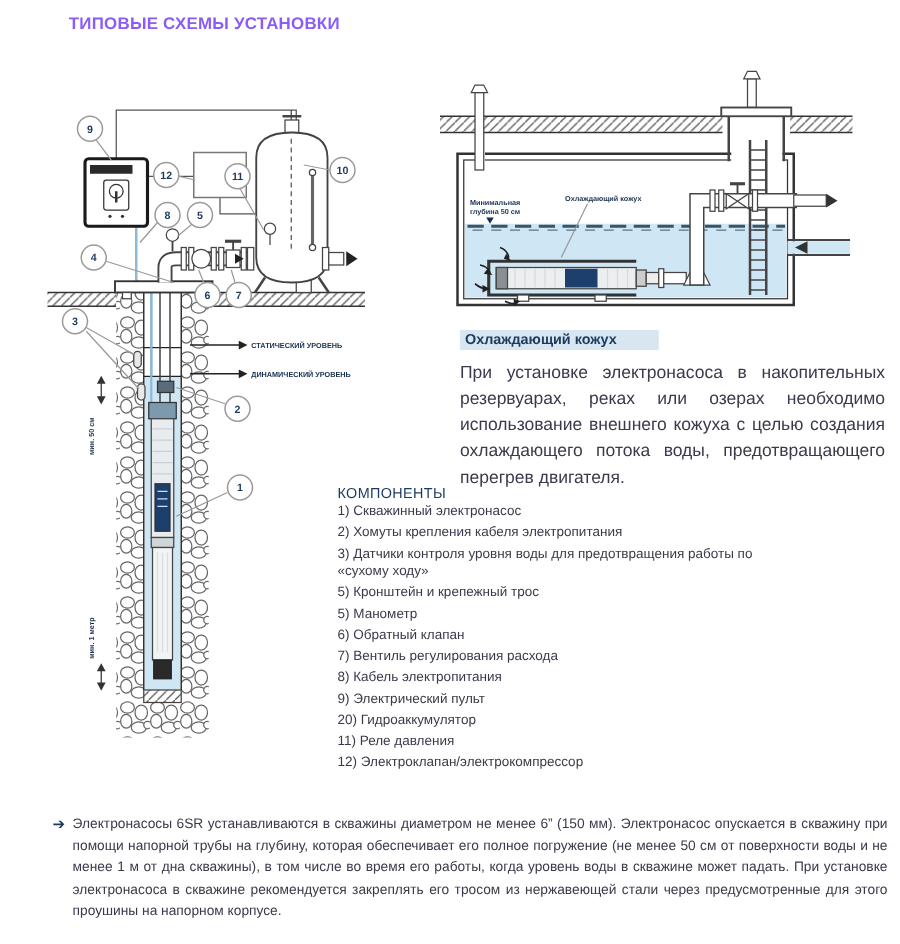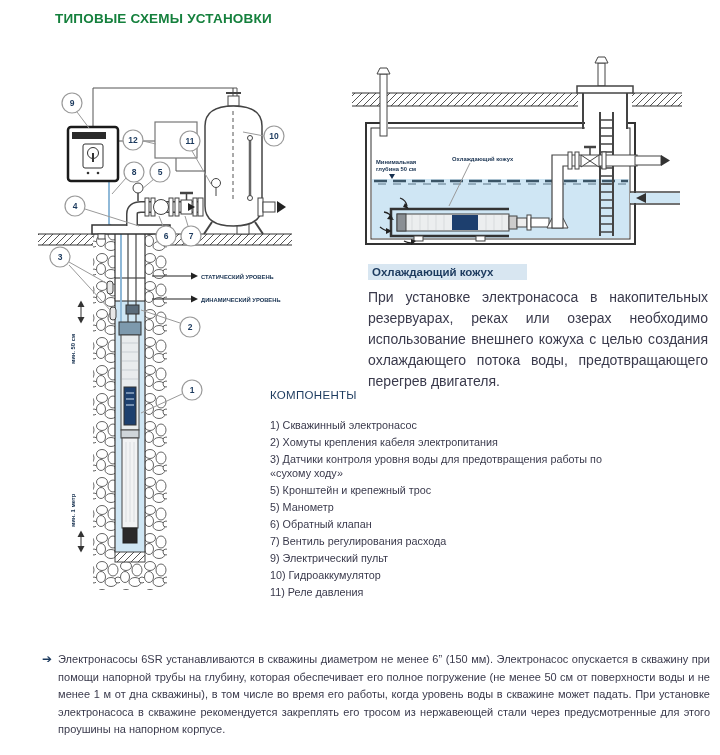--- a/index.html
+++ b/index.html
@@ -3,35 +3,35 @@
 <meta charset="utf-8">
 <style>
   * { box-sizing: border-box; }
   html,body { margin:0; padding:0; }
   body {
     width:720px; height:755px; background:#ffffff; position:relative; overflow:hidden;
     font-family:"Liberation Sans", sans-serif; color:#3a3a4c;
   }
   .abs { position:absolute; }
   .page-title {
-    left:55px; top:11px; font-size:13.5px; font-weight:bold; color:#15803d; letter-spacing:.2px;text-align:right;
+    left:55px; top:11px; font-size:13.5px; font-weight:bold; color:#8b5cf6; letter-spacing:.2px;text-align:right;
   }
   
   .cooling { left:368px; top:262px; width:340px; }
   .cooling-head {
     display:inline-block; background:#d8e6f1; color:#1c3a5e; font-weight:bold;
     font-size:11.5px; padding:2px 34px 2px 4px;
   }
   .cooling-body {
     margin-top:7px; font-size:14px; line-height:1.5; text-align:justify; color:#3a3a4c;
   }
   
   .components { left:270px; top:389px; width:332px; }
   .components-head { font-size:11.5px; font-weight:normal; color:#1c3a5e; letter-spacing:.3px; }
-  .components-list { margin:18px 0 0 0; padding:0; list-style:none; }
+  .components-list { margin:2px 0 0 0; padding:0; list-style:none; }
   .components-list li { font-size:10.8px; line-height:1.28; margin-bottom:3.2px; color:#3a3a4c; }
   
   .footer-note { left:42px; top:651px; width:668px; display:flex; gap:6px; }
   .footer-arrow { color:#1c3a5e; font-size:12px; line-height:1.45; flex:0 0 auto; }
   .footer-text { font-size:11px; line-height:1.6; text-align:justify; }
   .footer-text b { font-weight:normal; }
   
   svg { overflow:visible; }
   svg text { font-family:"Liberation Sans", sans-serif; }
   .dlabel { font-size:5.8px; font-weight:bold; fill:#16304f; }
@@ -358,22 +358,24 @@
 <div class="abs components">
   <div class="components-head">КОМПОНЕНТЫ</div>
   <ul class="components-list">
     <li>1) Скважинный электронасос</li>
     <li>2) Хомуты крепления кабеля электропитания</li>
     <li>3) Датчики контроля уровня воды для предотвращения работы по «сухому ходу»</li>
     <li>5) Кронштейн и крепежный трос</li>
     <li>5) Манометр</li>
     <li>6) Обратный клапан</li>
     <li>7) Вентиль регулирования расхода</li>
+    <li>8) Кабель электропитания</li>
     <li>9) Электрический пульт</li>
-    <li>10) Гидроаккумулятор</li>
+    <li>20) Гидроаккумулятор</li>
     <li>11) Реле давления</li>
+    <li>12) Электроклапан/электрокомпрессор</li>
   </ul>
 </div>
 
 <div class="abs footer-note">
   <span class="footer-arrow">➔</span>
   <p class="footer-text" style="margin:0;"><span>Электронасосы </span><b>6SR</b><span> устанавливаются в скважины диаметром не менее 6” (150 мм). Электронасос опускается в скважину при помощи напорной трубы на глубину, которая обеспечивает его полное погружение (не менее 50 см от поверхности воды и не менее 1 м от дна скважины), в том числе во время его работы, когда уровень воды в скважине может падать. При установке электронасоса в скважине рекомендуется закреплять его тросом из нержавеющей стали через предусмотренные для этого проушины на напорном корпусе.</span></p>
 </div>
 
 </body></html>

